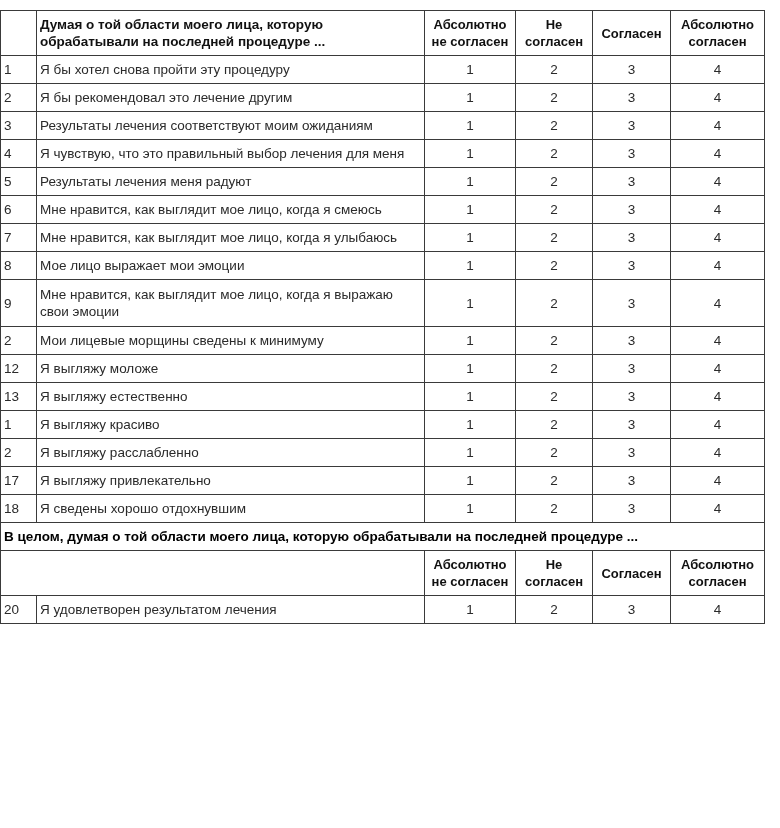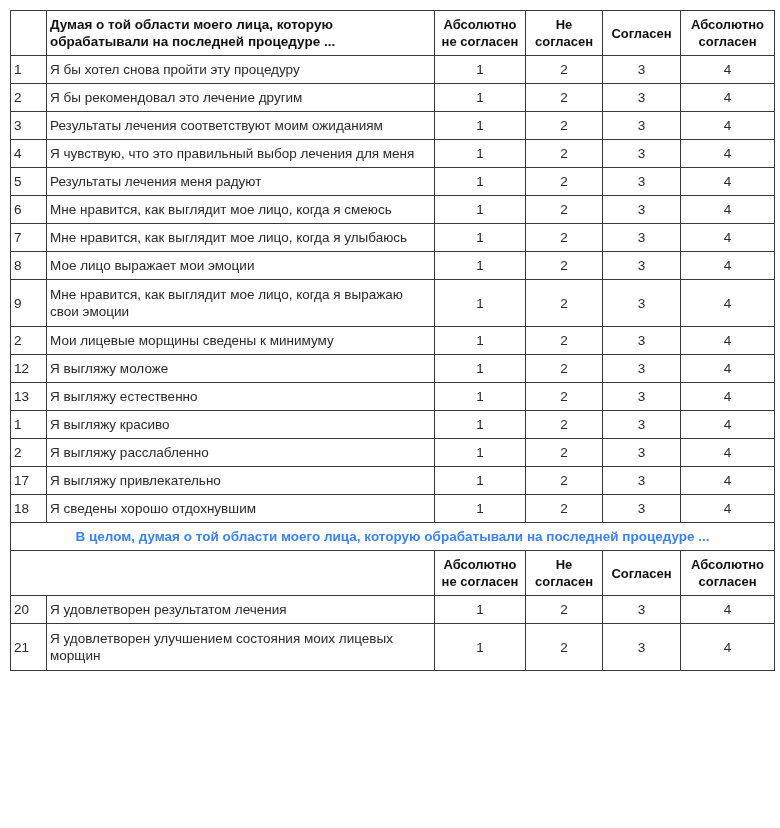--- a/index.html
+++ b/index.html
@@ -1,19 +1,19 @@
 <!DOCTYPE html>
 <html><head>
   <meta charset="utf-8">
   <style>
     html, body { margin: 0; padding: 0; background: #ffffff; }
     body { width: 780px; height: 828px; position: relative; overflow: hidden;
            font-family: "Liberation Sans", sans-serif; color: #2a2a2a; }
     table.q {
-      position: absolute; left: 10px; top: 10px;
+      position: absolute; left: 0; top: 10px;
       width: 764px;
       border-collapse: collapse;
       table-layout: fixed;
       font-size: 13.5px;
     }
     table.q td {
       border: 1.5px solid #3a3a3a;
       padding: 0 3px;
       vertical-align: middle;
       line-height: 17px;
@@ -23,21 +23,21 @@
     col.c-1 { width: 91px; }
     col.c-2 { width: 77px; }
     col.c-3 { width: 78px; }
     col.c-4 { width: 94px; }
     tr.hdr td { height: 44px; font-weight: bold; color: #111; }
     tr.hdr td.scale { text-align: center; font-size: 13px; line-height: 17px; }
     tr.row td { height: 27px; }
     tr.row.tall td { height: 46px; }
     td.num { padding-left: 1px; }
     td.val { text-align: center; }
-    tr.section td { height: 27px; text-align: center; font-weight: bold; color: #3b82f6; font-size: 13.5px; }
+    tr.section td { height: 27px; text-align: left; font-weight: bold; color: #000000; font-size: 13.5px; }
   </style>
 </head>
 <body>
 
 <table class="q">
   <colgroup>
     <col class="c-num">
       <col class="c-item">
       <col class="c-1">
       <col class="c-2">
@@ -192,22 +192,14 @@
         <td class="scale">Абсолютно согласен</td>
       </tr>
       <tr class="row">
         <td class="num">20</td>
         <td>Я удовлетворен результатом лечения</td>
         <td class="val">1</td>
         <td class="val">2</td>
         <td class="val">3</td>
         <td class="val">4</td>
       </tr>
-      <tr class="row tall">
-        <td class="num">21</td>
-        <td>Я удовлетворен улучшением состояния моих лицевых морщин</td>
-        <td class="val">1</td>
-        <td class="val">2</td>
-        <td class="val">3</td>
-        <td class="val">4</td>
-      </tr>
     </tbody>
 </table>
 
 </body></html>

